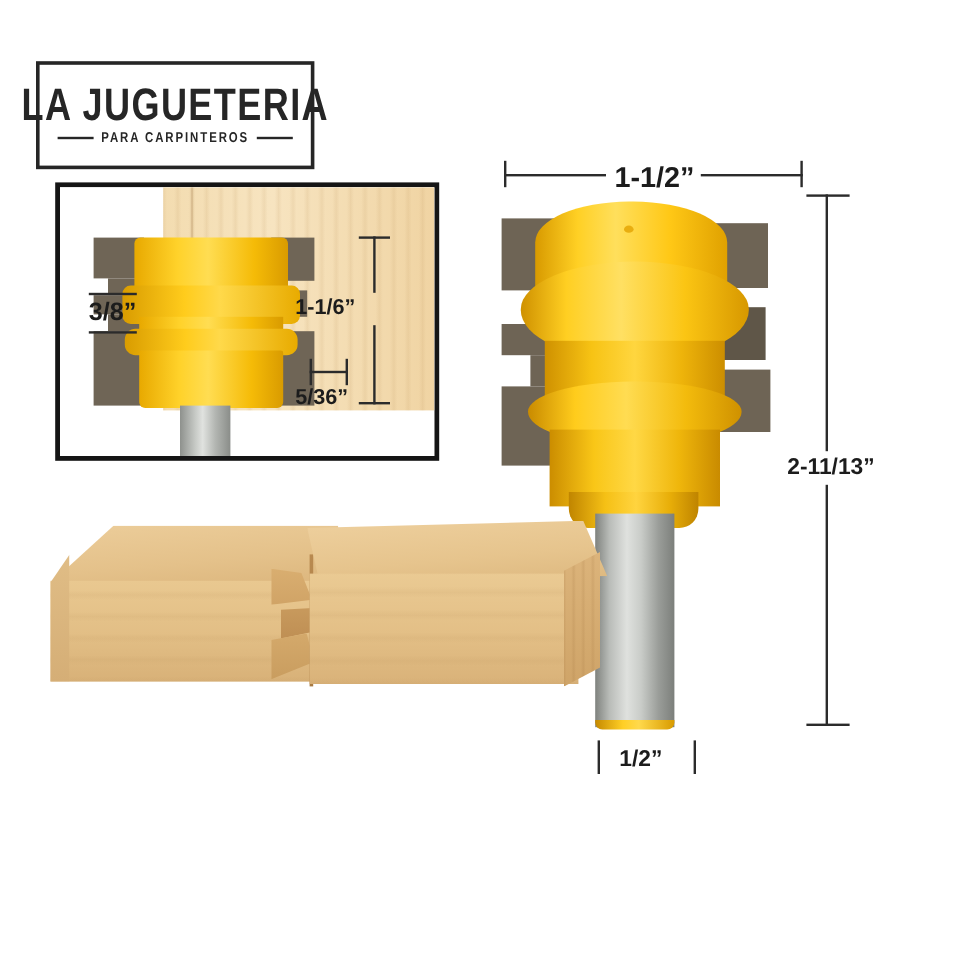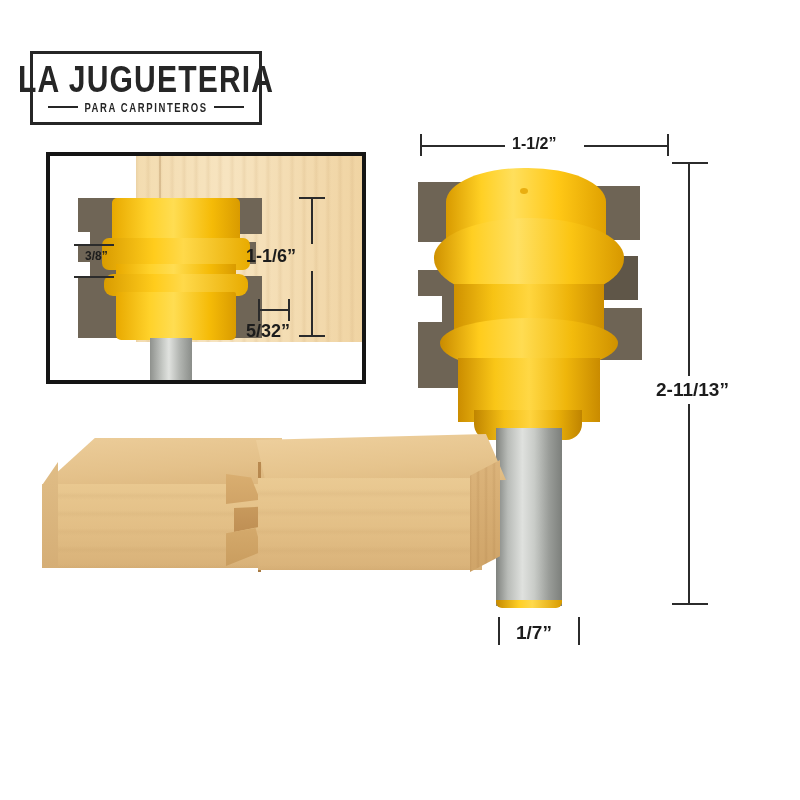--- a/index.html
+++ b/index.html
@@ -18,21 +18,21 @@
     background: #ffffff;
     overflow: hidden;
   }
 
   
   .logo-box {
     position: absolute;
     left: 30px;
     top: 51px;
     width: 232px;
-    height: 74px;
+    height: 90px;
     border: 3px solid #262626;
     background: #ffffff;
     box-sizing: border-box;
     display: flex;
     flex-direction: column;
     align-items: center;
     justify-content: center;
   }
   .logo-main {
     font-family: "Liberation Sans Narrow", "Liberation Sans", sans-serif;
@@ -201,32 +201,32 @@
       <div class="ibit ins-yellow" style="left:62px; top:42px; width:128px; height:44px; border-radius:5px 5px 2px 2px;"></div>
       <div class="ibit ins-yellow-d" style="left:52px; top:82px; width:148px; height:32px; border-radius:7px;"></div>
       <div class="ibit ins-yellow" style="left:66px; top:108px; width:120px; height:16px;"></div>
       <div class="ibit ins-yellow-d" style="left:54px; top:118px; width:144px; height:22px; border-radius:9px;"></div>
       <div class="ibit ins-yellow" style="left:66px; top:136px; width:120px; height:48px; border-radius:2px 2px 5px 5px;"></div>
 
       <div class="ibit ins-shank" style="left:100px; top:182px; width:42px; height:46px;"></div>
 
       <div class="cap-h" style="left:24px; top:88px; width:40px;"></div>
       <div class="cap-h" style="left:24px; top:120px; width:40px;"></div>
-      <div class="dim-label" style="left:35px; top:93px; font-size:12px;">3/8”</div>
+      <div class="dim-label" style="left:24px; top:93px; font-size:21px;">3/8”</div>
 
       <div class="cap-h" style="left:249px; top:41px; width:26px;"></div>
       <div class="dline-v" style="left:261px; top:41px; height:47px;"></div>
       <div class="dline-v" style="left:261px; top:115px; height:66px;"></div>
       <div class="cap-h" style="left:249px; top:179px; width:26px;"></div>
       <div class="dim-label" style="left:196px; top:90px; font-size:18px;">1-1/6”</div>
 
       <div class="cap-v" style="left:208px; top:143px; height:22px;"></div>
       <div class="dline-h" style="left:208px; top:153px; width:32px;"></div>
       <div class="cap-v" style="left:238px; top:143px; height:22px;"></div>
-      <div class="dim-label" style="left:196px; top:165px; font-size:18px;">5/32”</div>
+      <div class="dim-label" style="left:196px; top:165px; font-size:18px;">5/36”</div>
 
     </div>
   </div>
 
   <div style="position:absolute; left:410px; top:160px; width:280px; height:460px;">
 
     <div class="carb" style="left:8px; top:22px; width:80px; height:60px;"></div>
     <div class="carb" style="left:32px; top:82px; width:56px; height:28px;"></div>
     <div class="carb" style="left:8px; top:110px; width:80px; height:26px;"></div>
     <div class="carb" style="left:32px; top:136px; width:56px; height:26px;"></div>
@@ -265,36 +265,36 @@
                 background:linear-gradient(90deg,#7f827e 0%,#b9bcb8 18%,#dfe1de 40%,#c9ccc8 58%,#9a9d99 80%,#7c7f7b 100%);"></div>
 
     <div style="position:absolute; left:86px; top:440px; width:66px; height:8px;
                 background:linear-gradient(90deg,#c58900 0%,#ffcf26 35%,#ffd94c 55%,#d89b00 100%);
                 border-radius:0 0 6px 6px;"></div>
   </div>
 
   <div>
     <div class="cap-v" style="left:420px; top:134px; height:22px;"></div>
     <div class="dline-h" style="left:420px; top:145px; width:85px;"></div>
-    <div class="dim-label" style="left:512px; top:135px; font-size:16px;">1-1/2”</div>
+    <div class="dim-label" style="left:512px; top:135px; font-size:24px;">1-1/2”</div>
     <div class="dline-h" style="left:584px; top:145px; width:85px;"></div>
     <div class="cap-v" style="left:667px; top:134px; height:22px;"></div>
   </div>
 
   <div>
     <div class="cap-h" style="left:672px; top:162px; width:36px;"></div>
     <div class="dline-v" style="left:688px; top:162px; height:214px;"></div>
     <div class="dim-label" style="left:656px; top:379px; font-size:19px;">2-11/13”</div>
     <div class="dline-v" style="left:688px; top:404px; height:200px;"></div>
     <div class="cap-h" style="left:672px; top:603px; width:36px;"></div>
   </div>
 
   <div>
     <div class="cap-v" style="left:498px; top:617px; height:28px;"></div>
-    <div class="dim-label" style="left:516px; top:622px; font-size:19px;">1/7”</div>
+    <div class="dim-label" style="left:516px; top:622px; font-size:19px;">1/2”</div>
     <div class="cap-v" style="left:578px; top:617px; height:28px;"></div>
   </div>
 
   <div style="position:absolute; left:30px; top:438px; width:470px; height:180px;">
 
     <div class="wood-face" style="left:12px; top:0px; width:240px; height:48px;
                 background:linear-gradient(175deg,#eccd9a 0%,#e4c18a 60%,#dcb67d 100%);
                 clip-path: polygon(22% 0%, 100% 0%, 100% 100%, 0% 100%);"></div>
 
     <div class="wood-face" style="left:12px; top:46px; width:218px; height:84px;

